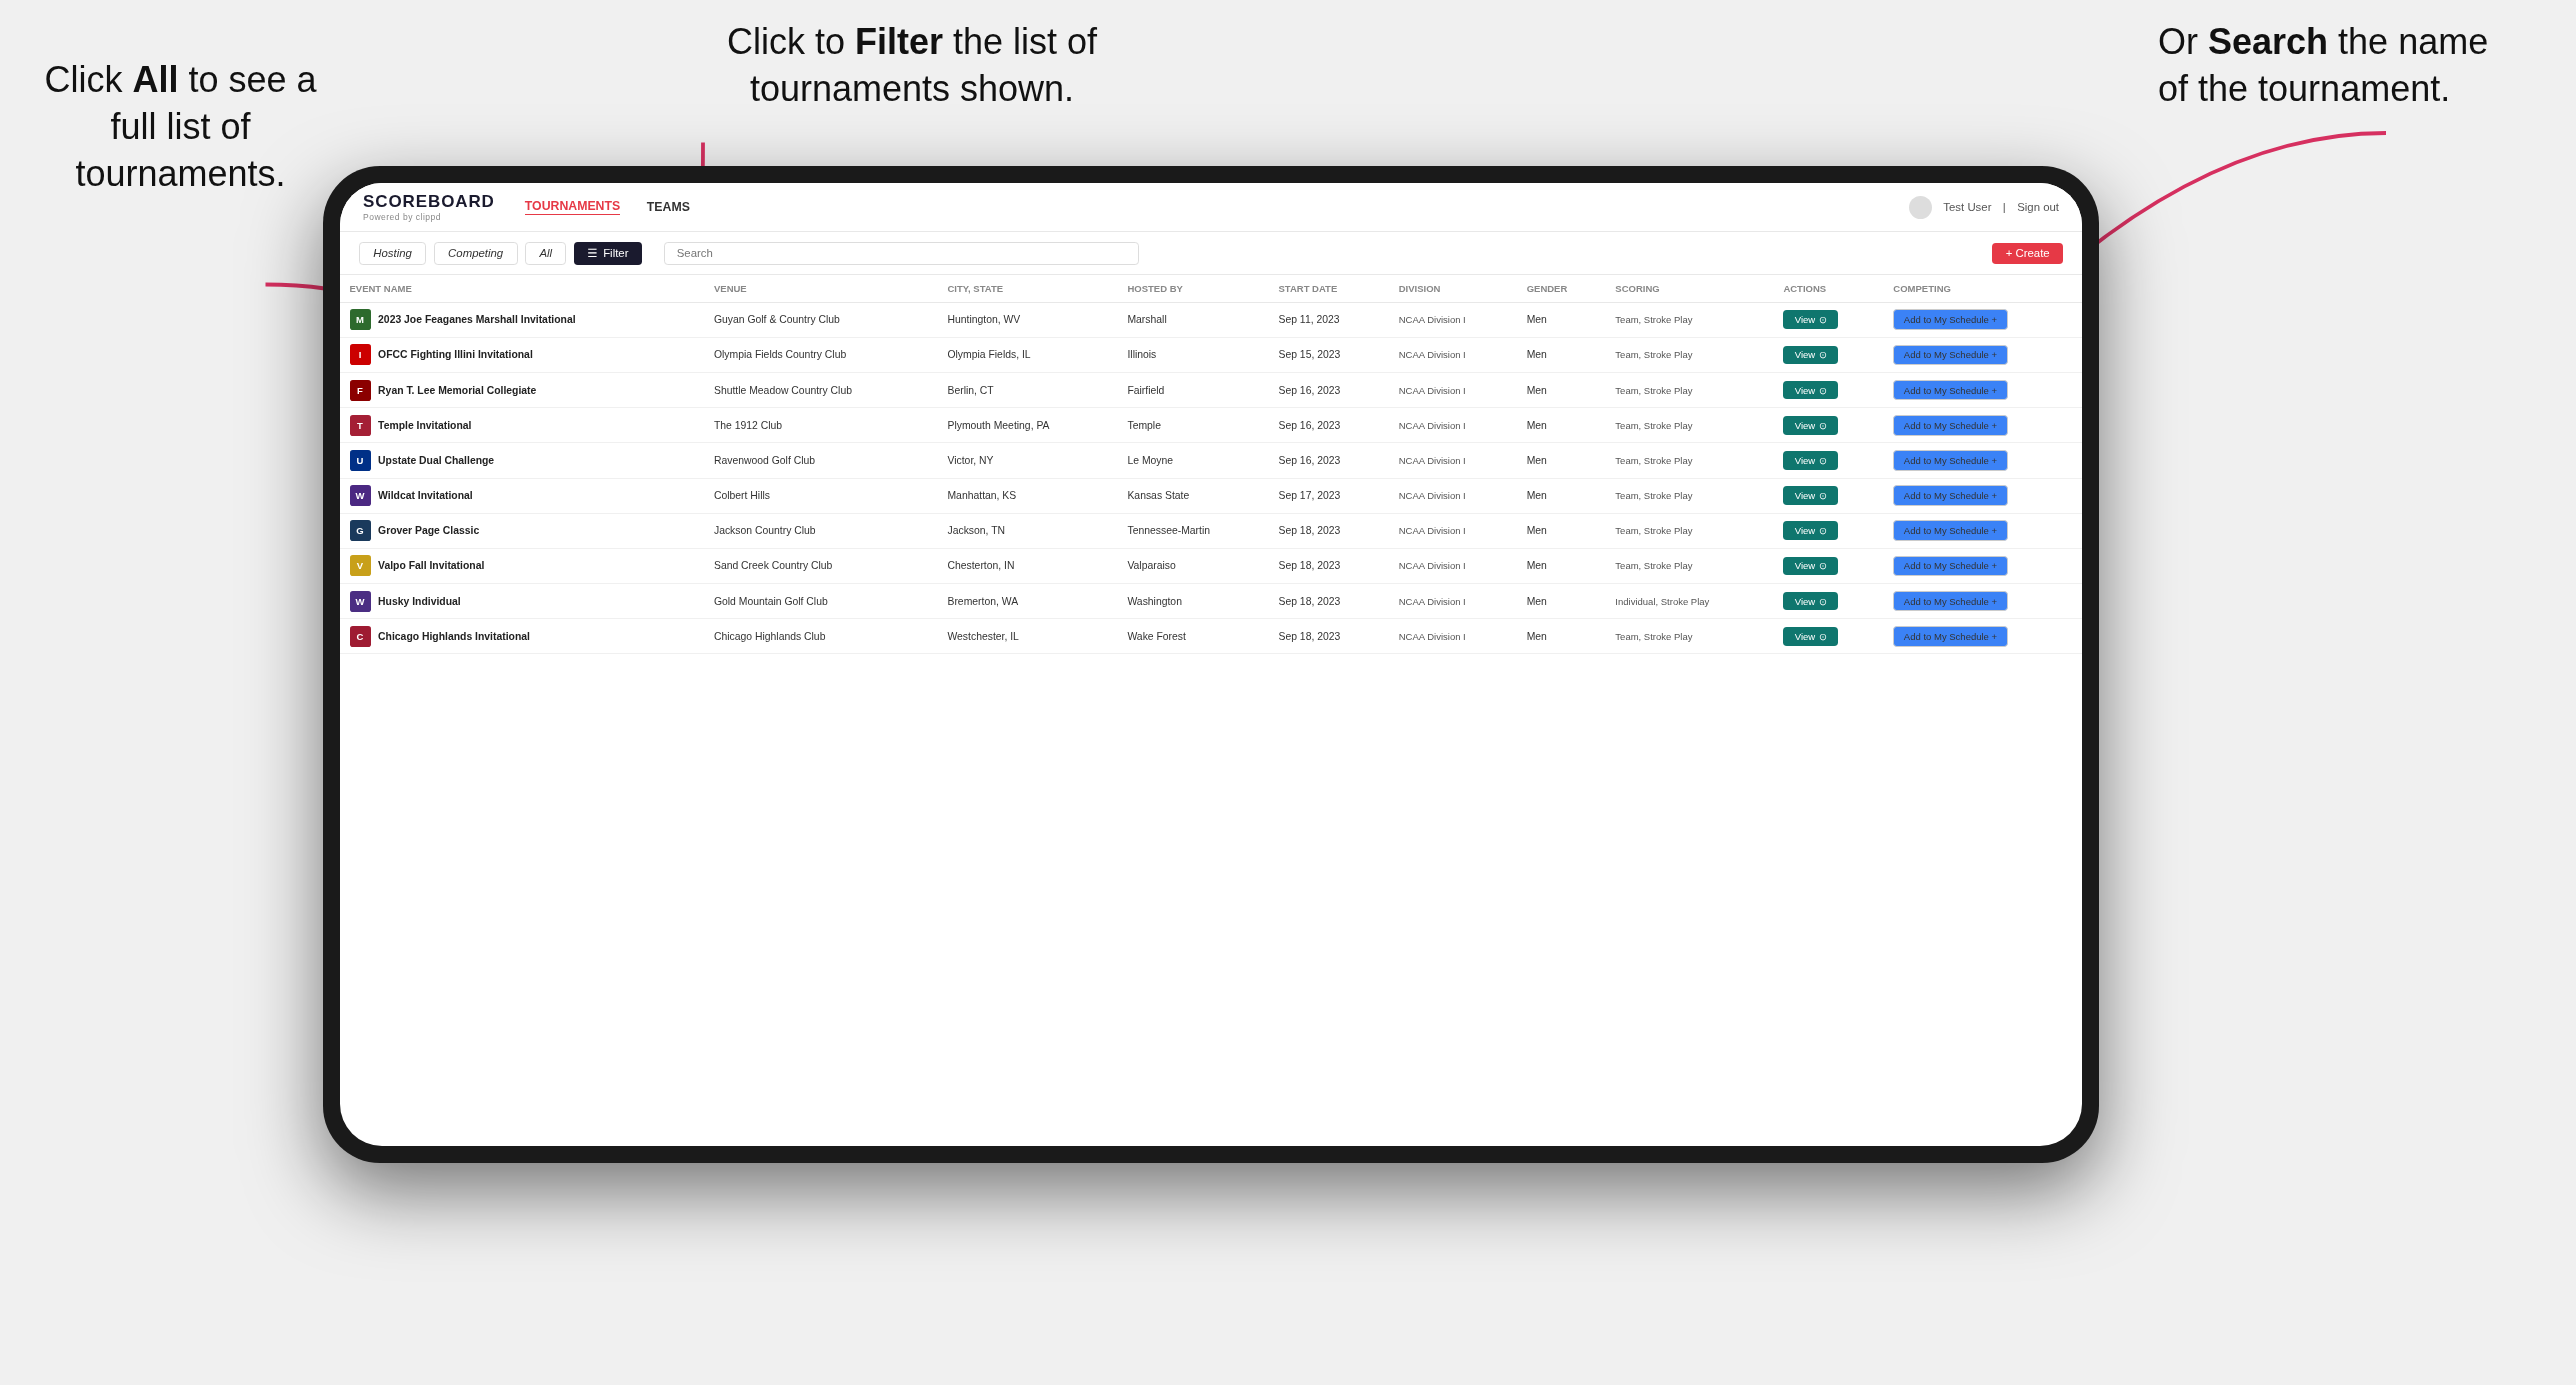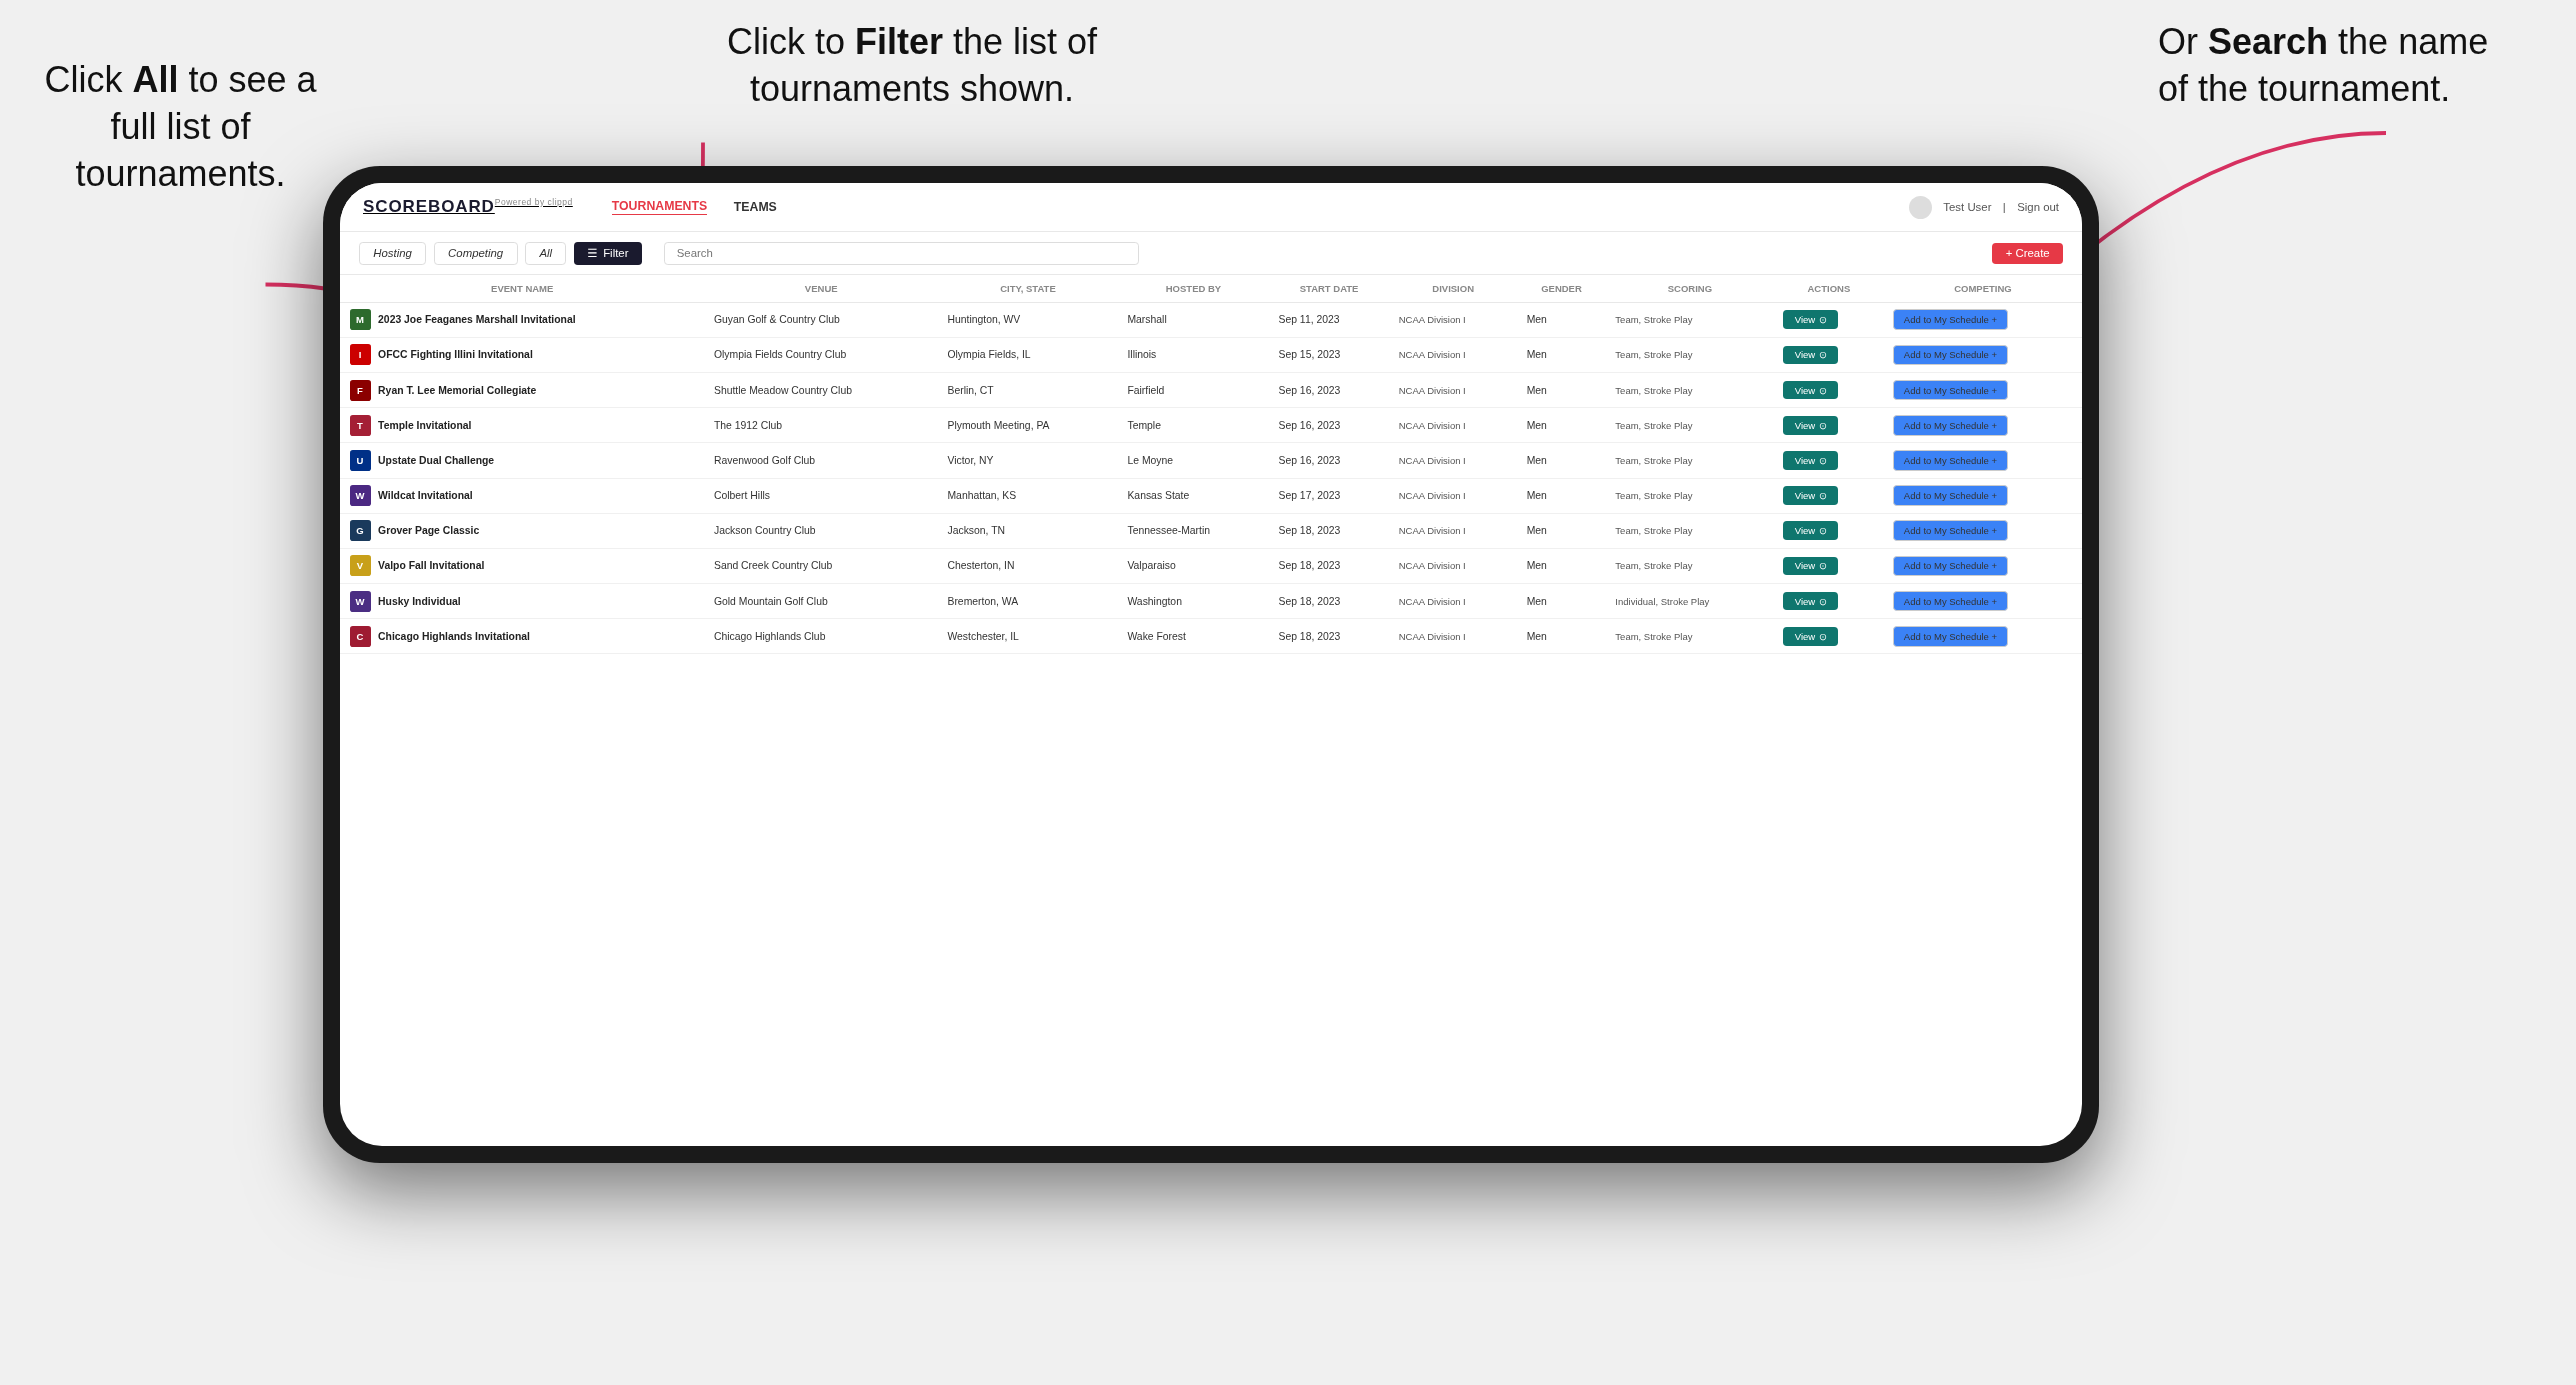--- a/index.html
+++ b/index.html
@@ -75,23 +75,22 @@
       align-items: center;
       padding: 0 23px;
       height: 49px;
       background: #fff;
       border-bottom: 0.9px solid #e8e8e8;
       flex-shrink: 0;
     }
 
     .logo-area {
       display: flex;
-      flex-direction: row;
-      margin-right: 39px;
-      text-decoration: underline;
+      flex-direction: column;
+      margin-right: 30px;
     }
     .logo-text {
       font-size: 17px;
       font-weight: 800;
       color: #1a1a2e;
       letter-spacing: 0.9px;
     }
     .logo-sub {
       font-size: 8.5px;
       color: #888;
@@ -204,21 +203,21 @@
       overflow-y: auto;
     }
 
     table {
       width: 100%;
       border-collapse: collapse;
       font-size: 10.4px;
     }
 
     thead th {
-      text-align: center;
+      text-align: left;
       padding: 7.6px 9.5px;
       font-size: 9.5px;
       font-weight: 600;
       color: #888;
       border-bottom: 0.9px solid #e8e8e8;
       white-space: nowrap;
       background: #fff;
       position: sticky;
       top: 0;
     }

